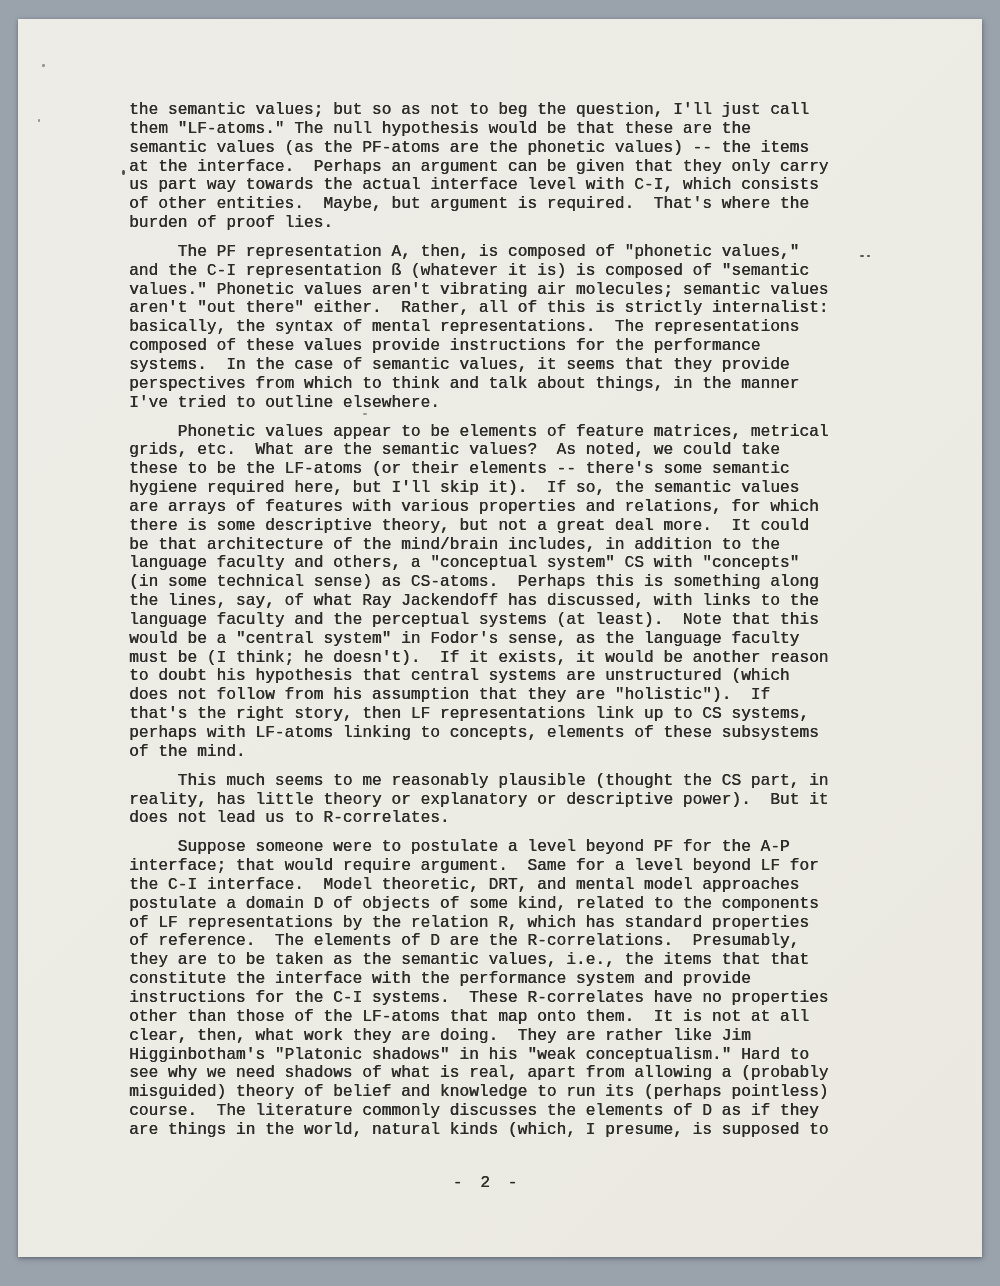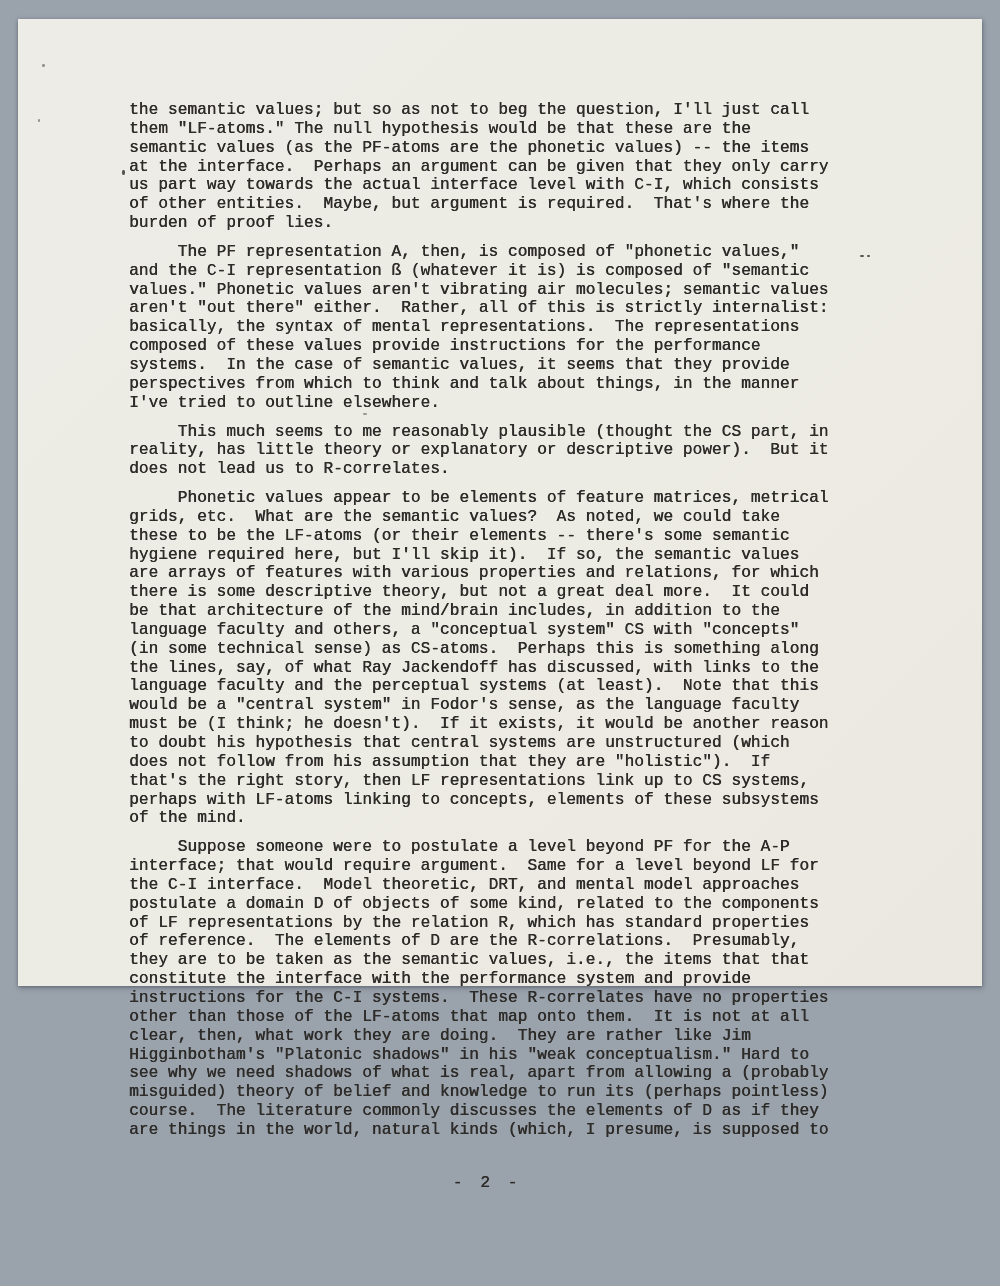--- a/index.html
+++ b/index.html
@@ -12,21 +12,21 @@
     background: #9aa2ac;
     position: relative;
     overflow: hidden;
     font-family: "Liberation Mono", "DejaVu Sans Mono", monospace;
   }
   .paper {
     position: absolute;
     left: 18px;
     top: 19px;
     width: 964px;
-    height: 967px;
+    height: 1238px;
     background: linear-gradient(135deg, #eeece6 0%, #ecebe4 55%, #eae8e1 100%);
     box-shadow: 0 1px 3px rgba(35,45,58,0.35), 1px 2px 6px rgba(35,45,58,0.25);
   }
   .text-block {
     position: absolute;
     left: 111px;
     top: 82px;
     width: 716px;
     color: #2e2c29;
     font-size: 16.2px;
@@ -65,41 +65,41 @@
 burden of proof lies.</p>
     <p class="para">     The PF representation A, then, is composed of "phonetic values,"
 and the C-I representation ß (whatever it is) is composed of "semantic
 values." Phonetic values aren't vibrating air molecules; semantic values
 aren't "out there" either.  Rather, all of this is strictly internalist:
 basically, the syntax of mental representations.  The representations
 composed of these values provide instructions for the performance
 systems.  In the case of semantic values, it seems that they provide
 perspectives from which to think and talk about things, in the manner
 I've tried to outline elsewhere.</p>
-    <p class="para">     This much seems to me reasonably plausible (thought the CS part, in
-reality, has little theory or explanatory or descriptive power).  But it
-does not lead us to R-correlates.</p>
     <p class="para">     Phonetic values appear to be elements of feature matrices, metrical
 grids, etc.  What are the semantic values?  As noted, we could take
 these to be the LF-atoms (or their elements -- there's some semantic
 hygiene required here, but I'll skip it).  If so, the semantic values
 are arrays of features with various properties and relations, for which
 there is some descriptive theory, but not a great deal more.  It could
 be that architecture of the mind/brain includes, in addition to the
 language faculty and others, a "conceptual system" CS with "concepts"
 (in some technical sense) as CS-atoms.  Perhaps this is something along
 the lines, say, of what Ray Jackendoff has discussed, with links to the
 language faculty and the perceptual systems (at least).  Note that this
 would be a "central system" in Fodor's sense, as the language faculty
 must be (I think; he doesn't).  If it exists, it would be another reason
 to doubt his hypothesis that central systems are unstructured (which
 does not follow from his assumption that they are "holistic").  If
 that's the right story, then LF representations link up to CS systems,
 perhaps with LF-atoms linking to concepts, elements of these subsystems
 of the mind.</p>
+    <p class="para">     This much seems to me reasonably plausible (thought the CS part, in
+reality, has little theory or explanatory or descriptive power).  But it
+does not lead us to R-correlates.</p>
     <p class="para">     Suppose someone were to postulate a level beyond PF for the A-P
 interface; that would require argument.  Same for a level beyond LF for
 the C-I interface.  Model theoretic, DRT, and mental model approaches
 postulate a domain D of objects of some kind, related to the components
 of LF representations by the relation R, which has standard properties
 of reference.  The elements of D are the R-correlations.  Presumably,
 they are to be taken as the semantic values, i.e., the items that that
 constitute the interface with the performance system and provide
 instructions for the C-I systems.  These R-correlates have no properties
 other than those of the LF-atoms that map onto them.  It is not at all

